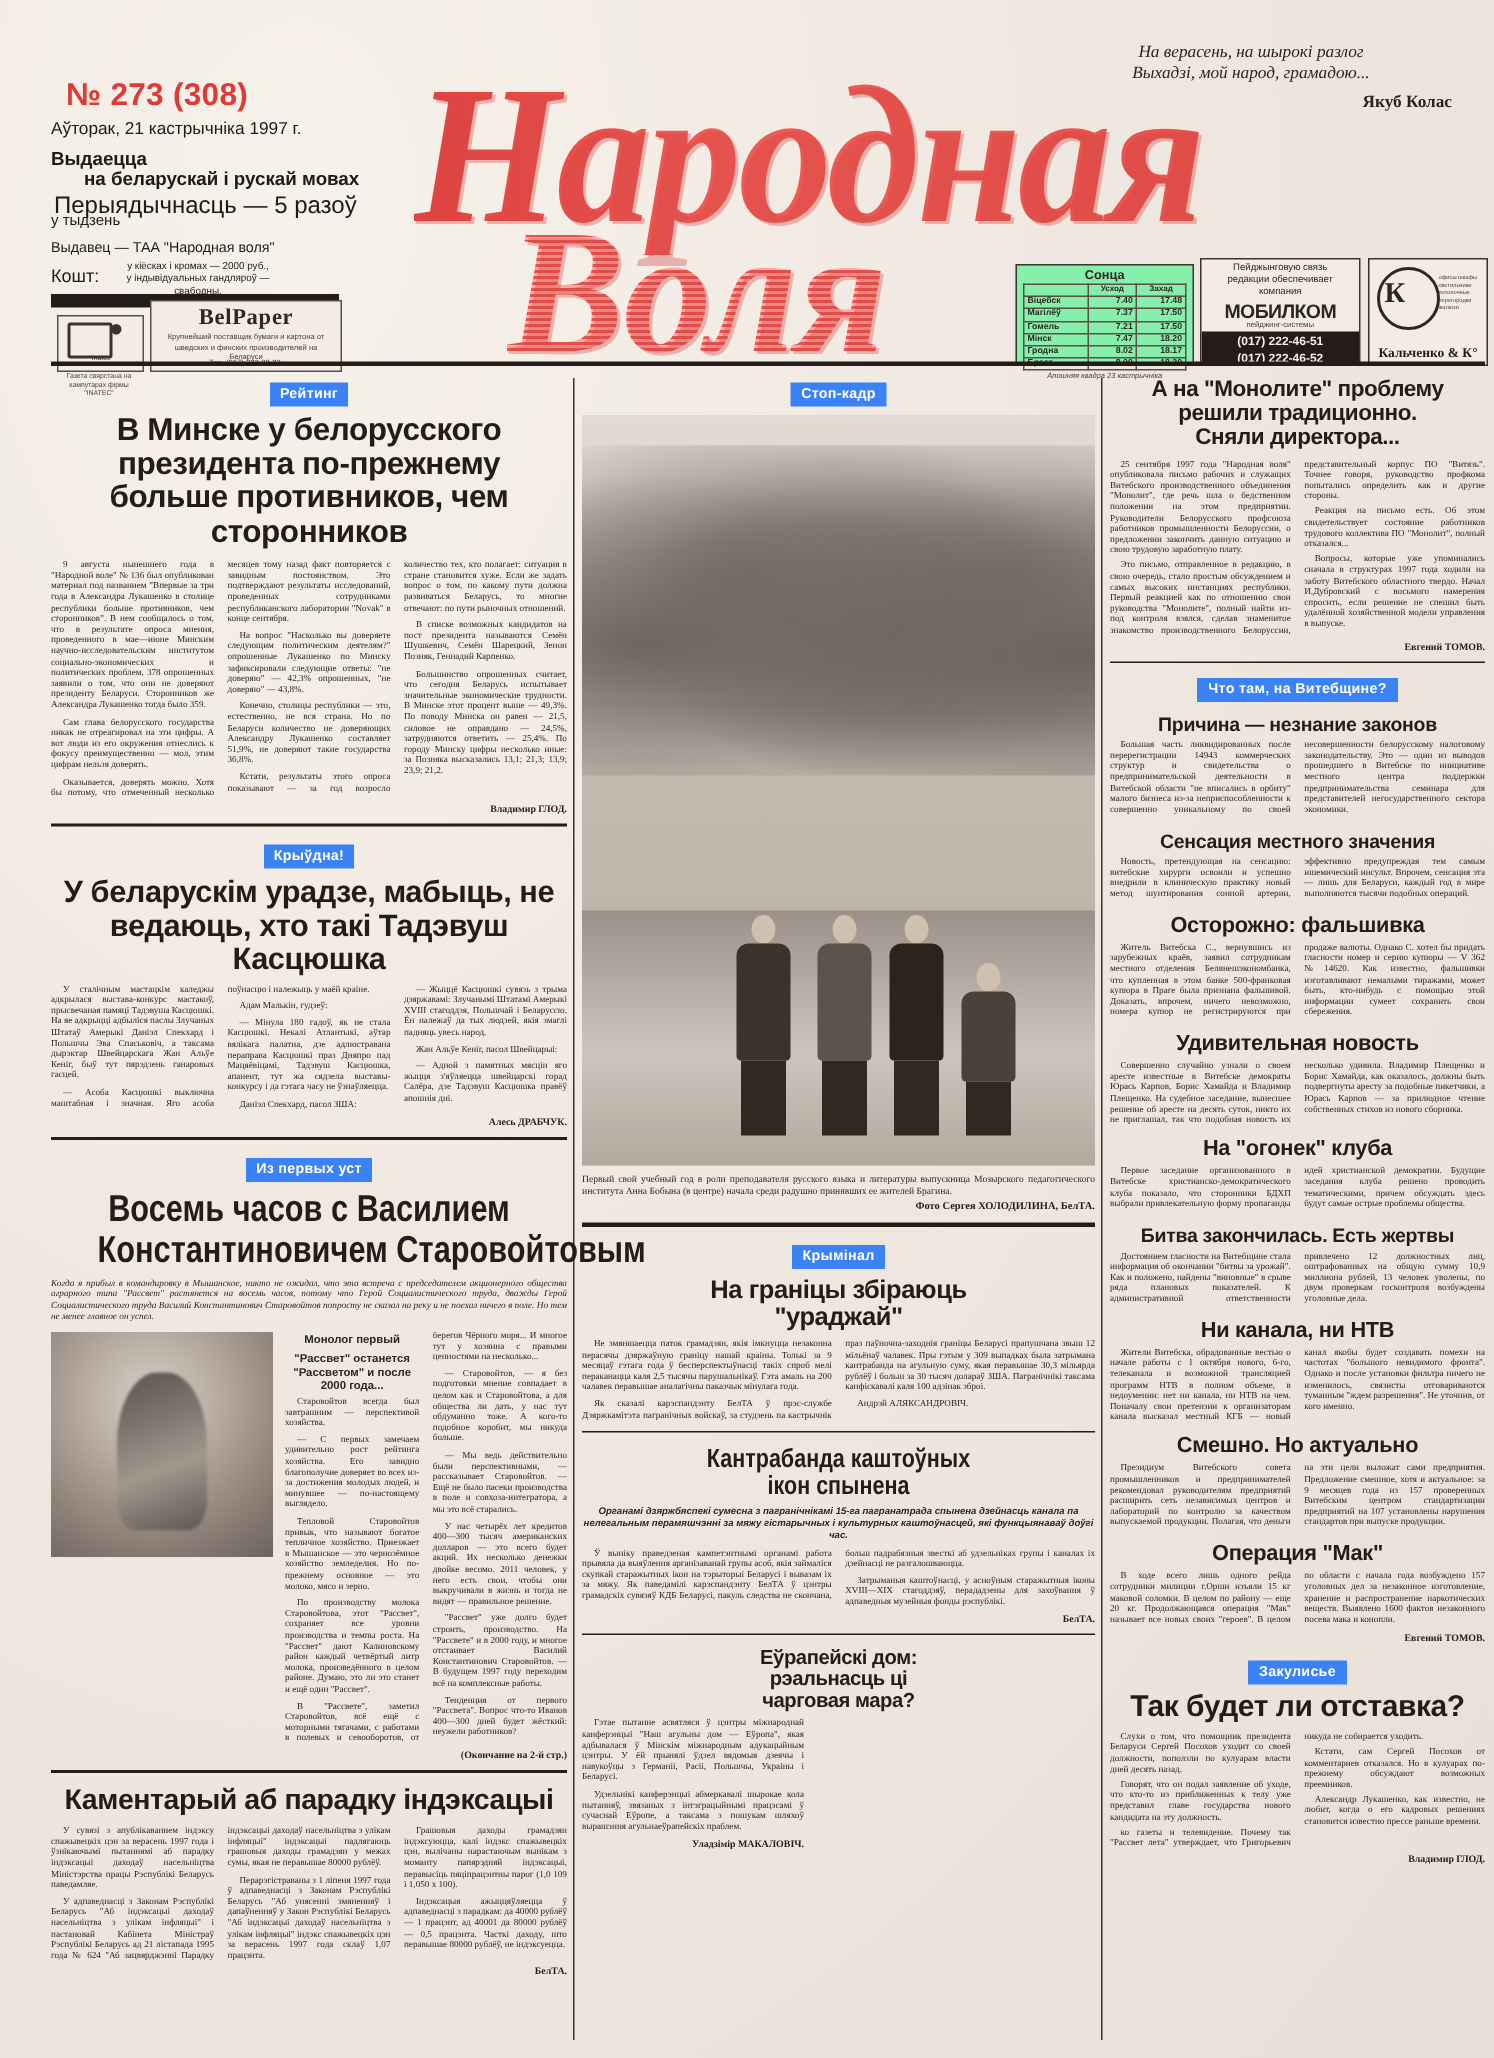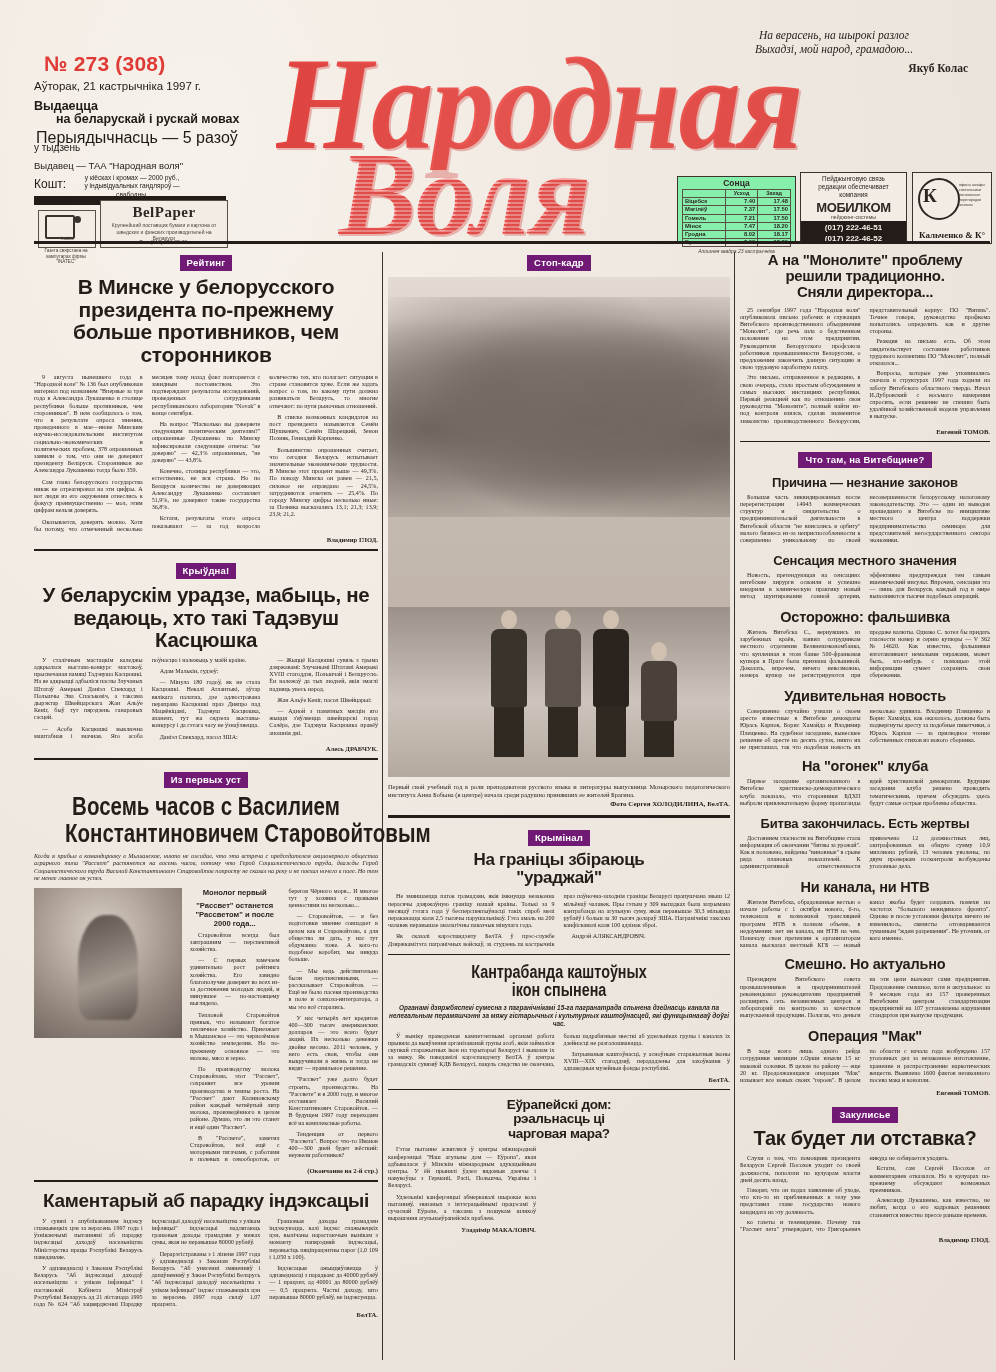--- a/index.html
+++ b/index.html
@@ -206,21 +206,21 @@
     position:absolute;left:0;right:0;bottom:3px;text-align:center;
     font-family:"Liberation Serif", serif;font-weight:bold;font-size:9px;color:#241c18;
   }
 
   .mast-bottom-rule{
     position:absolute;left:34px;top:241px;width:956px;height:3px;background:#241c18;
   }
 
   
   .kicker{
-    display:inline-block;background:#701a75;color:#fff;
+    display:inline-block;background:#3b82f6;color:#fff;
     font-family:"Liberation Sans", sans-serif;font-weight:bold;font-size:9.5px;
     padding:2px 7px 3px 7px;letter-spacing:.2px;text-align:center;
   }
   .kicker-wrap{text-align:center;margin-bottom:5px;}
 
   .hl-sans{
     font-family:"Liberation Sans", sans-serif;font-weight:bold;
     text-align:center;color:#241c18;line-height:1.08;letter-spacing:-.3px;
   }
   .hl-cond{

